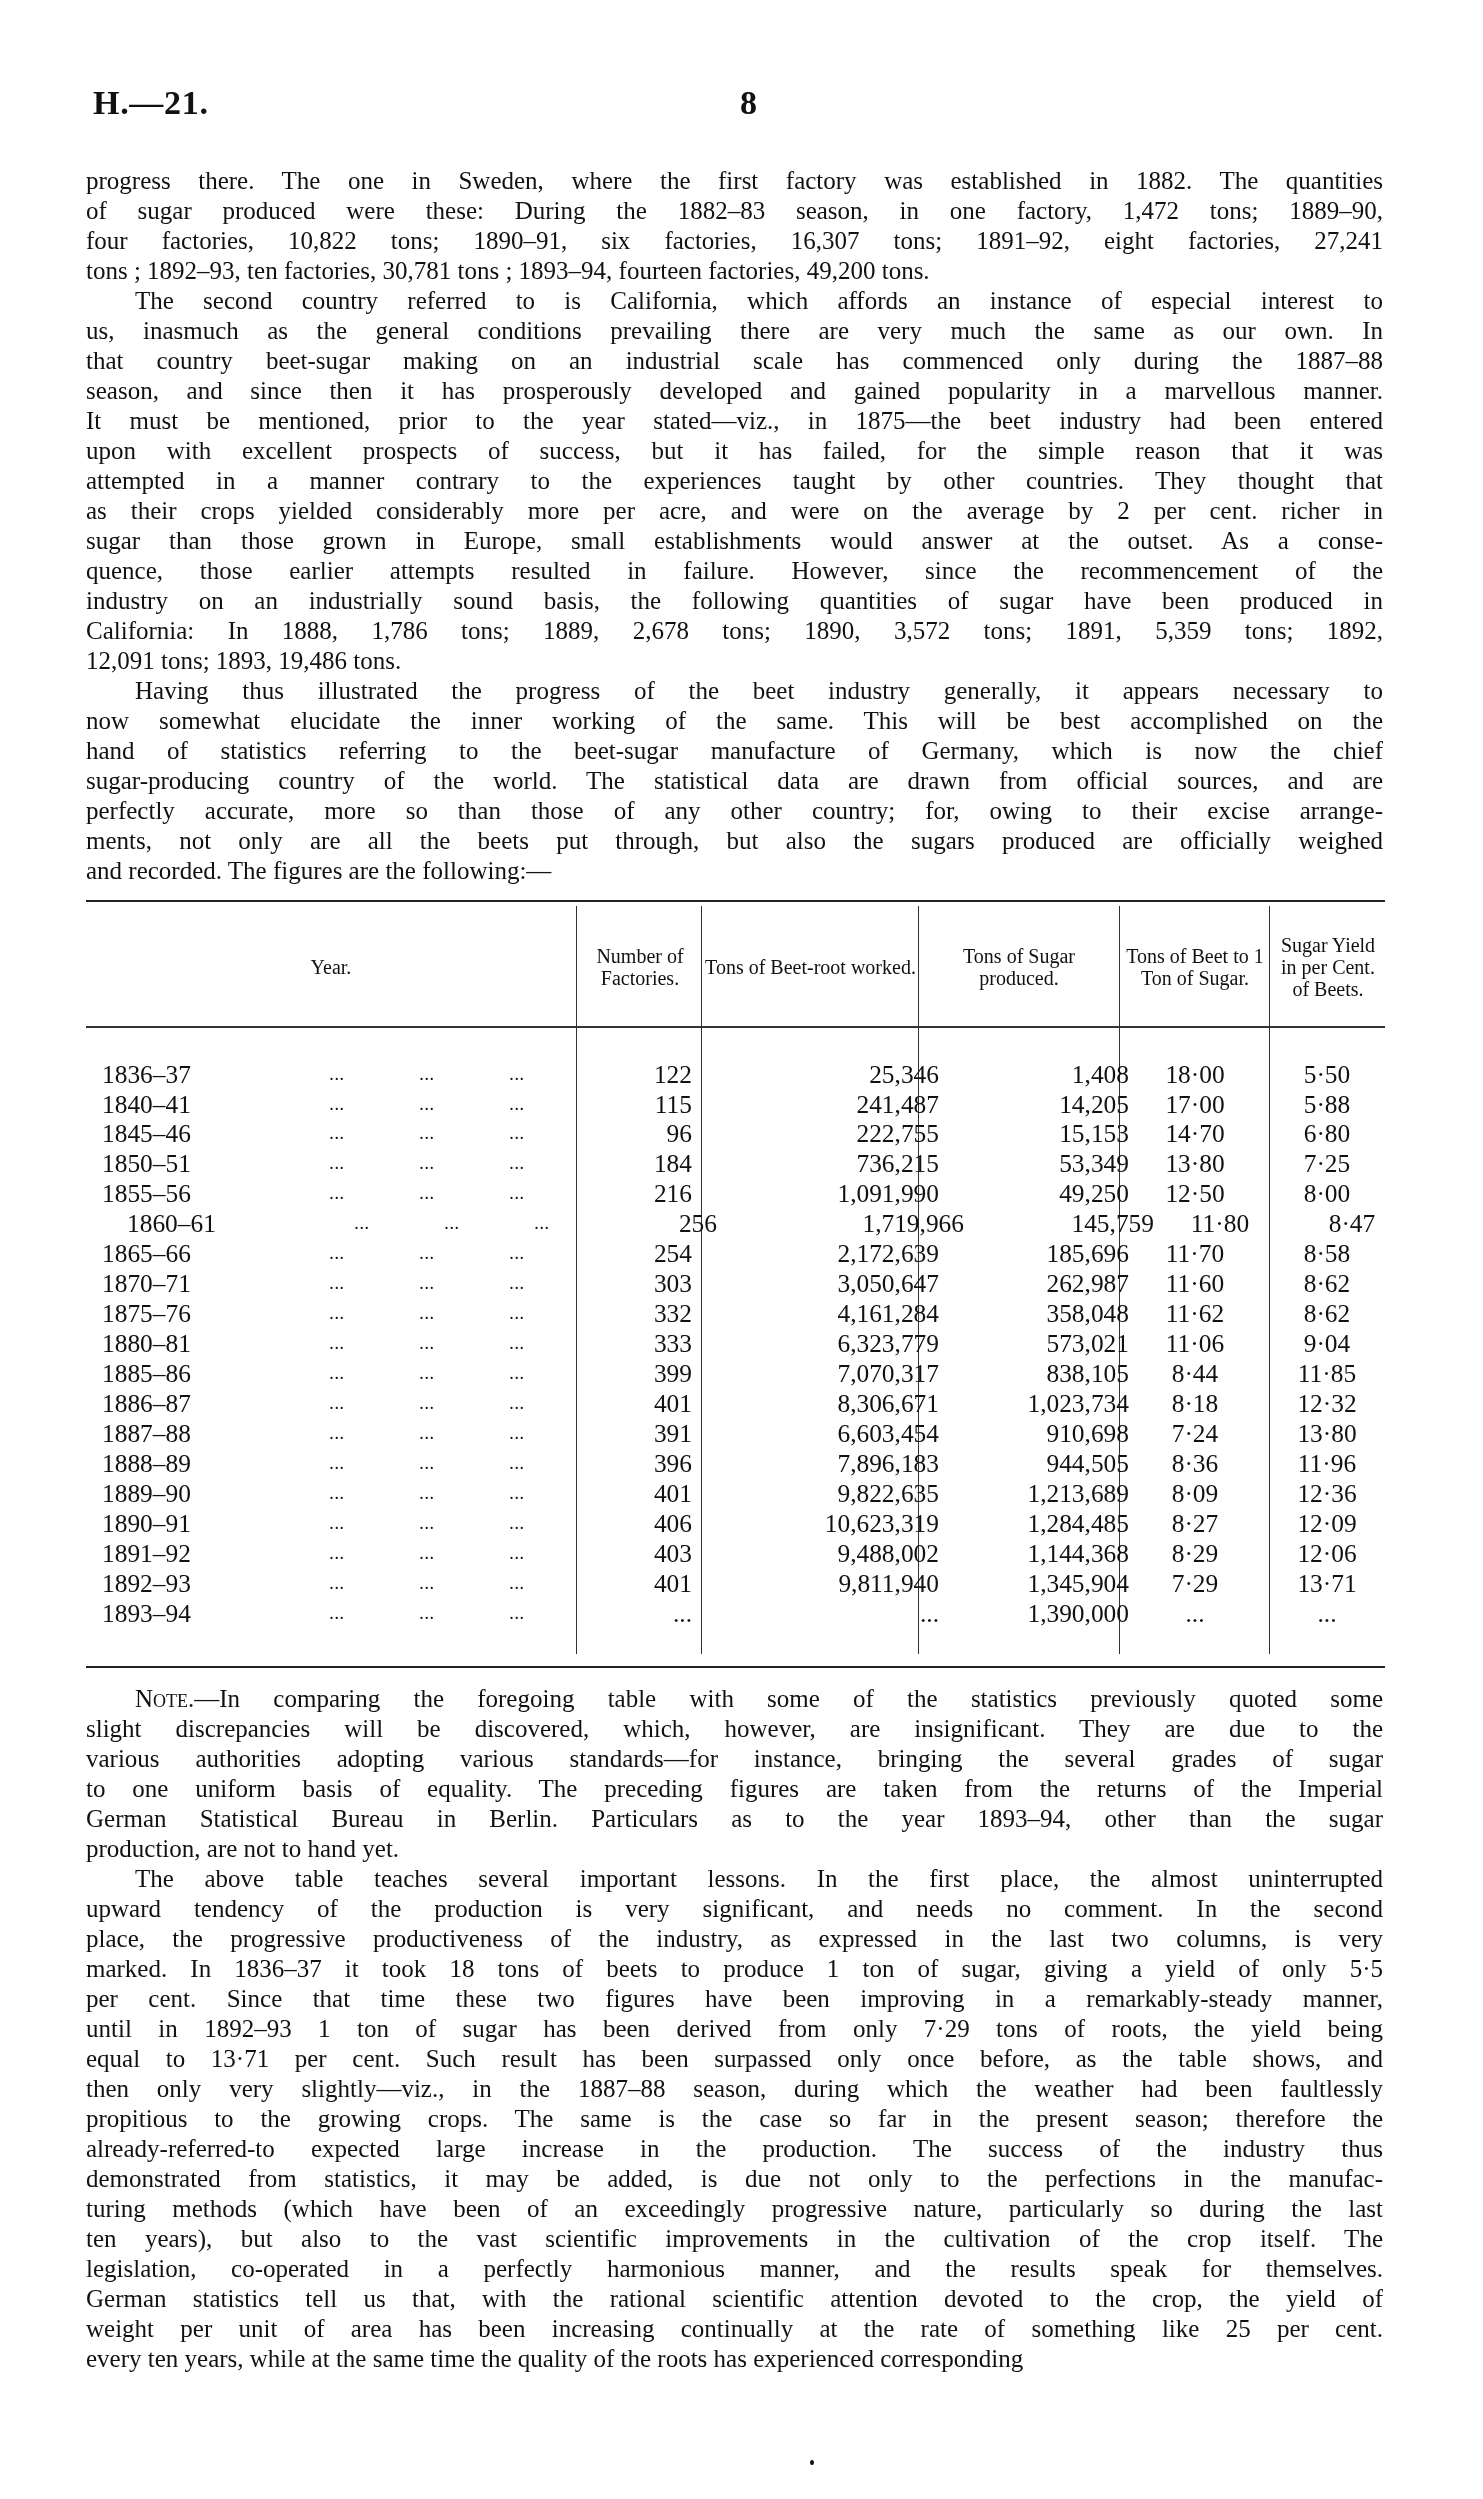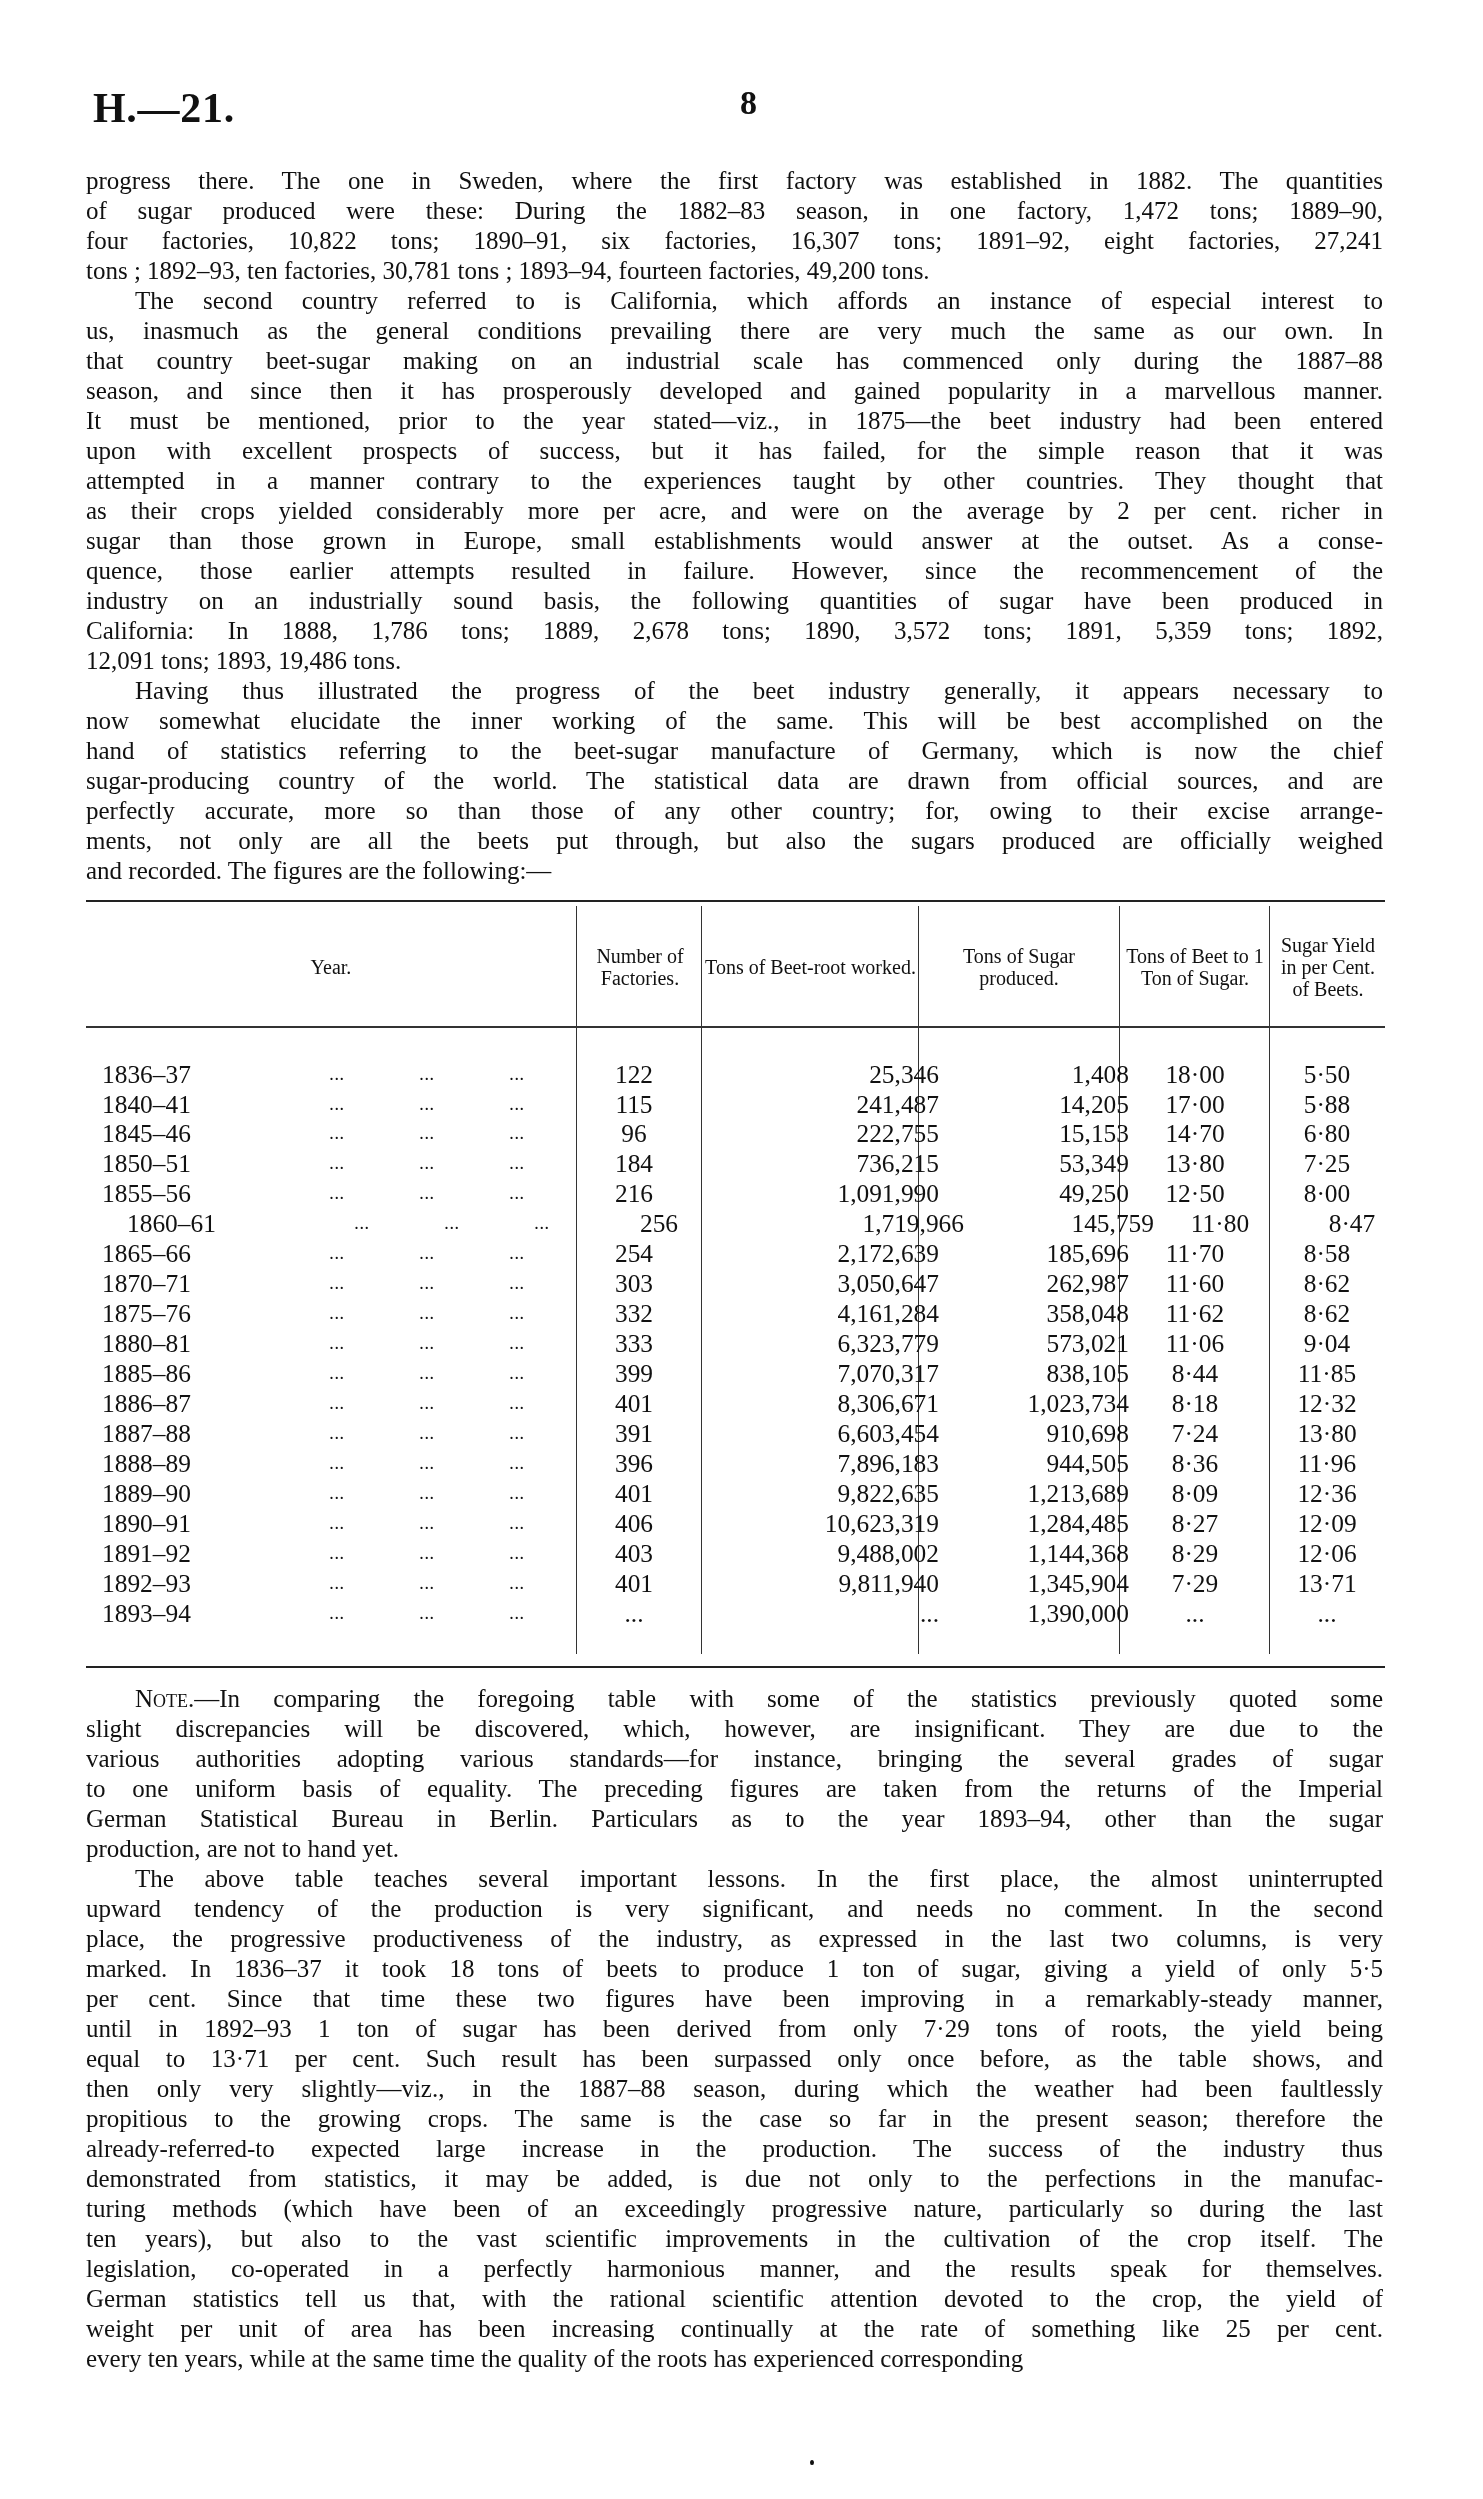--- a/index.html
+++ b/index.html
@@ -1,35 +1,35 @@
 <!DOCTYPE html>
 <html style="font-size:12px"><head>
 <meta charset="utf-8">
 <style>
   html, body { margin: 0; padding: 0; background: #ffffff; }
   body { width: 1484px; height: 2500px; position: relative; overflow: hidden; color: #111; font-family: "Liberation Serif", "DejaVu Serif", serif; }
-  .running-head { position: absolute; top: 84px; left: 93px; font-size: 42px; font-weight: bold; letter-spacing: 0.7px; }
+  .running-head { position: absolute; top: 84px; left: 93px; font-size: 34px; font-weight: bold; letter-spacing: 0.7px; }
   .page-number { position: absolute; top: 84px; left: 740px; font-size: 34px; font-weight: bold; }
   .text-block { position: absolute; left: 86px; width: 1297px; }
   .line { height: 30px; line-height: 30px; font-size: 25px; white-space: nowrap; text-align: justify; text-align-last: justify; overflow: hidden; }
   .line.last { text-align-last: left; }
   .line.indent { padding-left: 49px; }
   .note-head { font-variant: small-caps; }
   .table-wrap { position: absolute; left: 86px; top: 900px; width: 1299px; }
   .rule-top { position: absolute; left: 0; top: 0; width: 1299px; height: 2.2px; background: #222; }
   .rule-head { position: absolute; left: 0; top: 126px; width: 1299px; height: 1.5px; background: #333; }
   .rule-bottom { position: absolute; left: 0; top: 766px; width: 1299px; height: 2.2px; background: #222; }
   .vline { position: absolute; top: 6px; width: 1.1px; height: 748px; background: #333; }
   .th { position: absolute; top: 7.5px; height: 118px; display: flex; align-items: center; justify-content: center; text-align: center; font-size: 20px; line-height: 22px; }
   .row { position: absolute; left: 0; width: 1299px; height: 30px; line-height: 30px; font-size: 25.4px; }
   .cell { position: absolute; top: 0; white-space: nowrap; }
   .c-year { left: 16px; text-align: right; }
   .c-dots { left: 206px; width: 269px; letter-spacing: 0.7px; font-size: 18px; }
   .c-dots span { display: inline-block; width: 90px; text-align: center; }
-  .c-fact { left: 490px; width: 116px; text-align: center; }
+  .c-fact { left: 490px; width: 116px; text-align: right; }
   .c-beet { left: 636px; width: 217px; text-align: right; }
   .c-sugar { left: 834px; width: 209px; text-align: right; }
   .c-ratio { left: 1036px; width: 146px; text-align: center; }
   .c-yield { left: 1185px; width: 112px; text-align: center; }
   .bottom-dot { position: absolute; left: 810px; top: 2460px; width: 3.7px; height: 5.2px; background: #111; border-radius: 50%; }
 </style>
 </head>
 <body>
 
 <div class="running-head">H.—21.</div>

